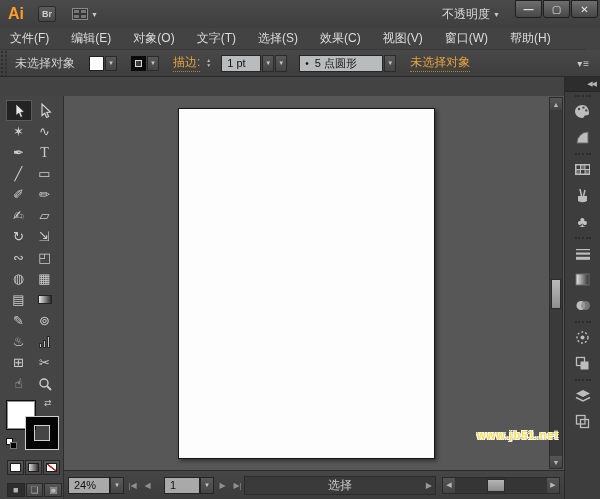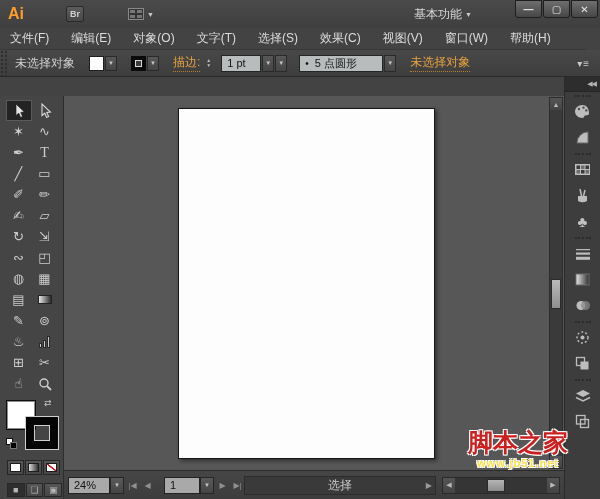--- a/index.html
+++ b/index.html
@@ -2,21 +2,21 @@
 <html><head>
 <meta charset="utf-8">
 <style>
   * { box-sizing: border-box; margin: 0; padding: 0; }
   html,body { width:600px; height:499px; }
   body {
     font-family: "Liberation Sans", "DejaVu Sans", sans-serif;
     font-size: 12px; color:#d6d6d6; background:#434343; overflow:hidden;
   }
   #app { position:relative; width:600px; height:499px; background:#434343; }
-  .tex { background-image: radial-gradient(rgba(255,255,255,0.045) 1px, transparent 1px); background-size:4px 4px;gap:28px; }
+  .tex { background-image: radial-gradient(rgba(255,255,255,0.045) 1px, transparent 1px); background-size:4px 4px; }
 
   
   #titlebar { position:absolute; left:0; top:0; width:600px; height:28px;
     background:linear-gradient(#4a4a4a,#3f3f3f); display:flex; align-items:center; }
   #ai-logo { color:#ff9c2a; font-weight:bold; font-size:16px; margin:0 0 0 8px; letter-spacing:0; }
   .tbtn { height:16px; min-width:18px; margin-left:14px; display:flex; align-items:center; justify-content:center;
     background:linear-gradient(#5d5d5d,#474747); border:1px solid #2a2a2a; border-radius:2px;
     color:#cfcfcf; font-size:9px; font-weight:bold; }
   #ws-icon { display:flex; align-items:center; margin-left:16px; }
   #ws-icon .grid { width:16px; height:12px; border:1px solid #8a8a8a; background:#555; display:grid;
@@ -168,21 +168,21 @@
     <span id="ws-icon">
       <span class="grid">
           <i></i>
           <i></i>
           <i></i>
           <i></i>
         </span>
       <span class="caret">▼</span>
     </span>
     <span id="workspace">
-      <span>基本功能</span>
+      <span>不透明度</span>
       <span class="caret">▼</span>
     </span>
     <span id="winbtns">
       <span class="winbtn">—</span>
       <span class="winbtn">▢</span>
       <span class="winbtn">✕</span>
     </span>
   </div>
 
   <div id="menubar">
@@ -482,17 +482,16 @@
       <span class="caret-r">▶</span>
     </span>
     <span id="hscroll">
       <span class="scrollarrow">◀</span>
       <span id="hthumb"></span>
       <span class="scrollarrow right">▶</span>
     </span>
   </div>
 
   <div id="watermark">
-    <div id="wm-title">脚本之家</div>
     <div id="wm-url">www.jb51.net</div>
   </div>
 
 </div>
 
 </body></html>

